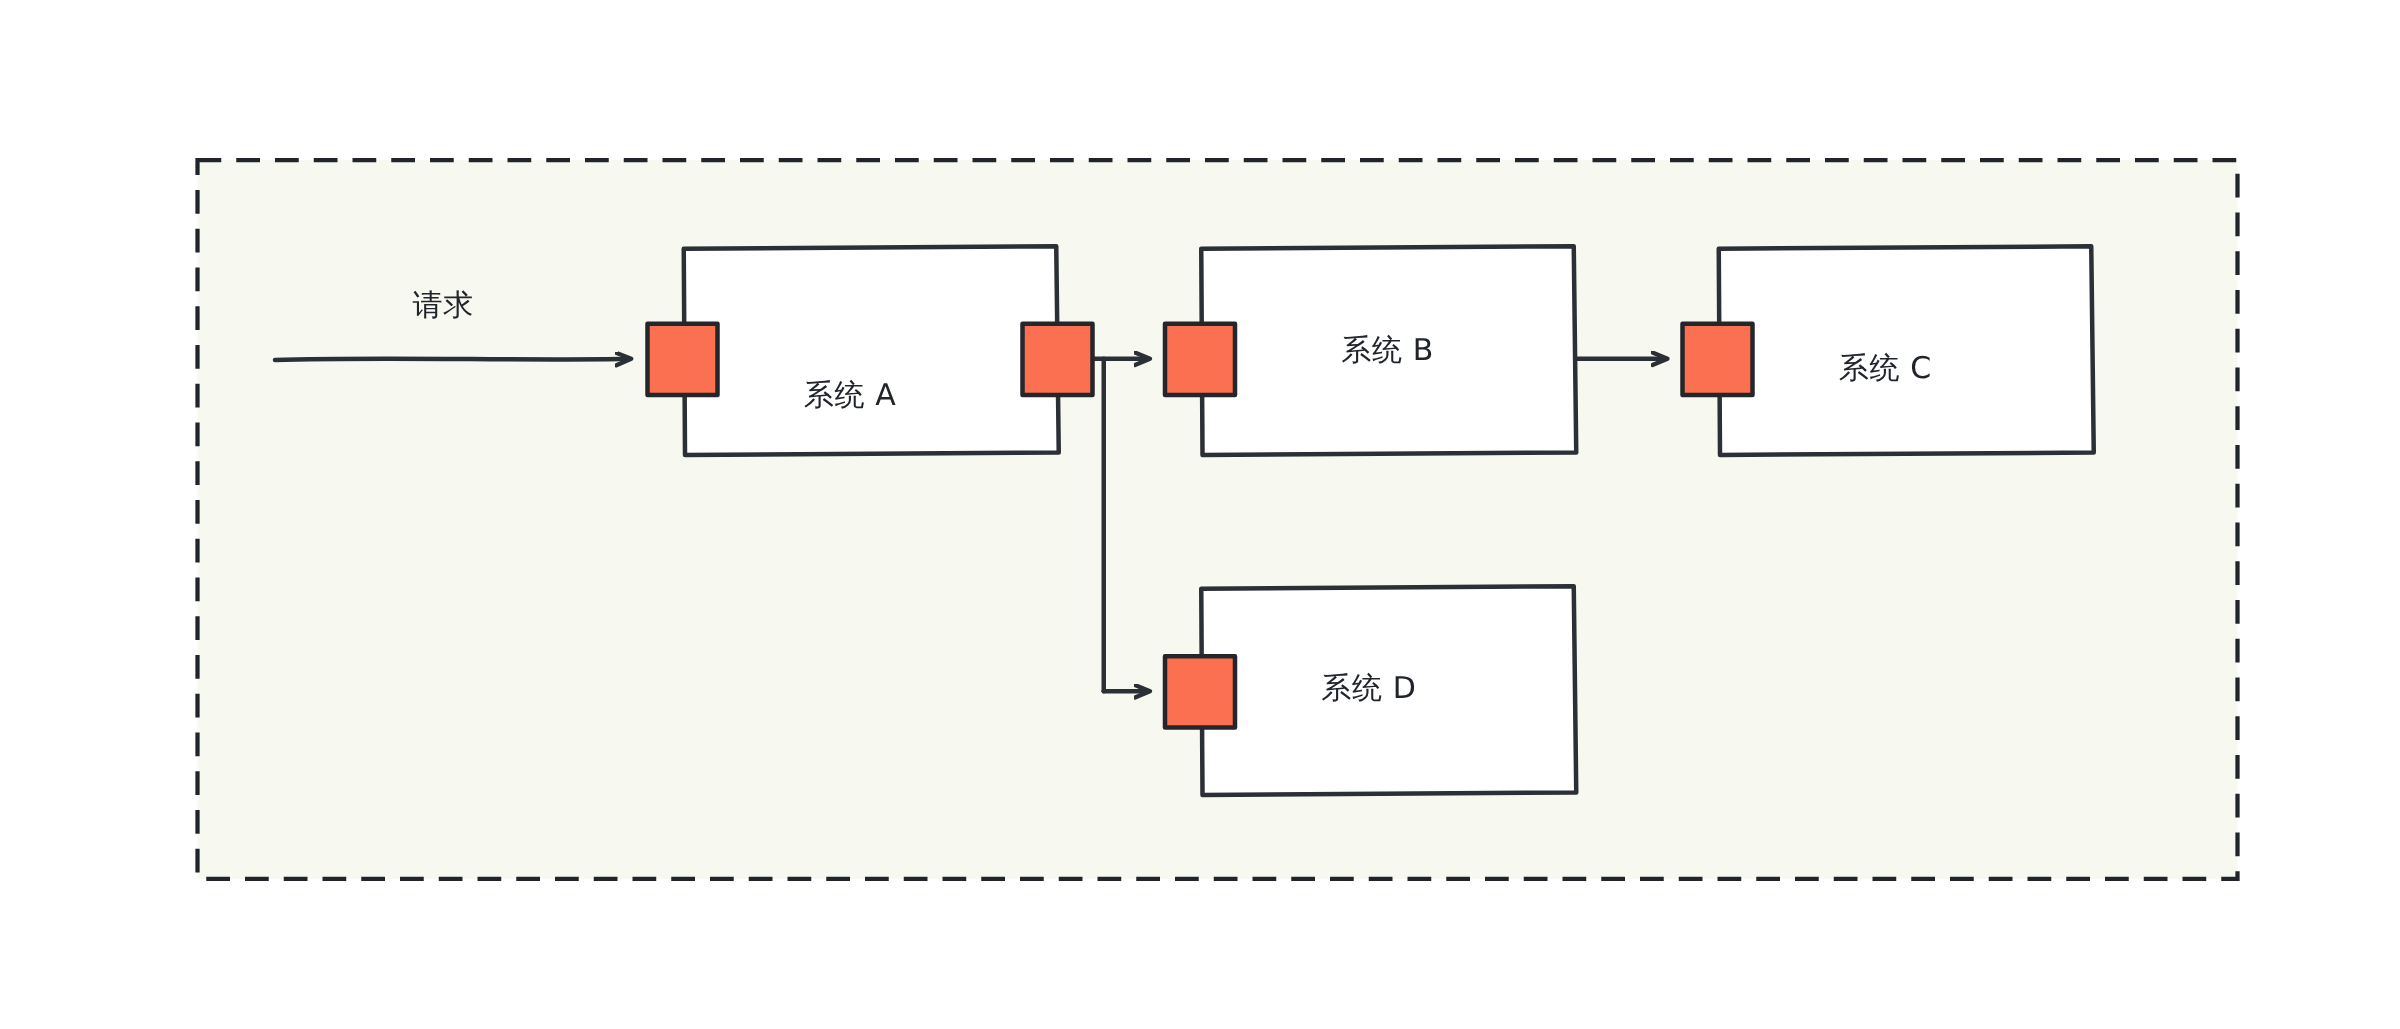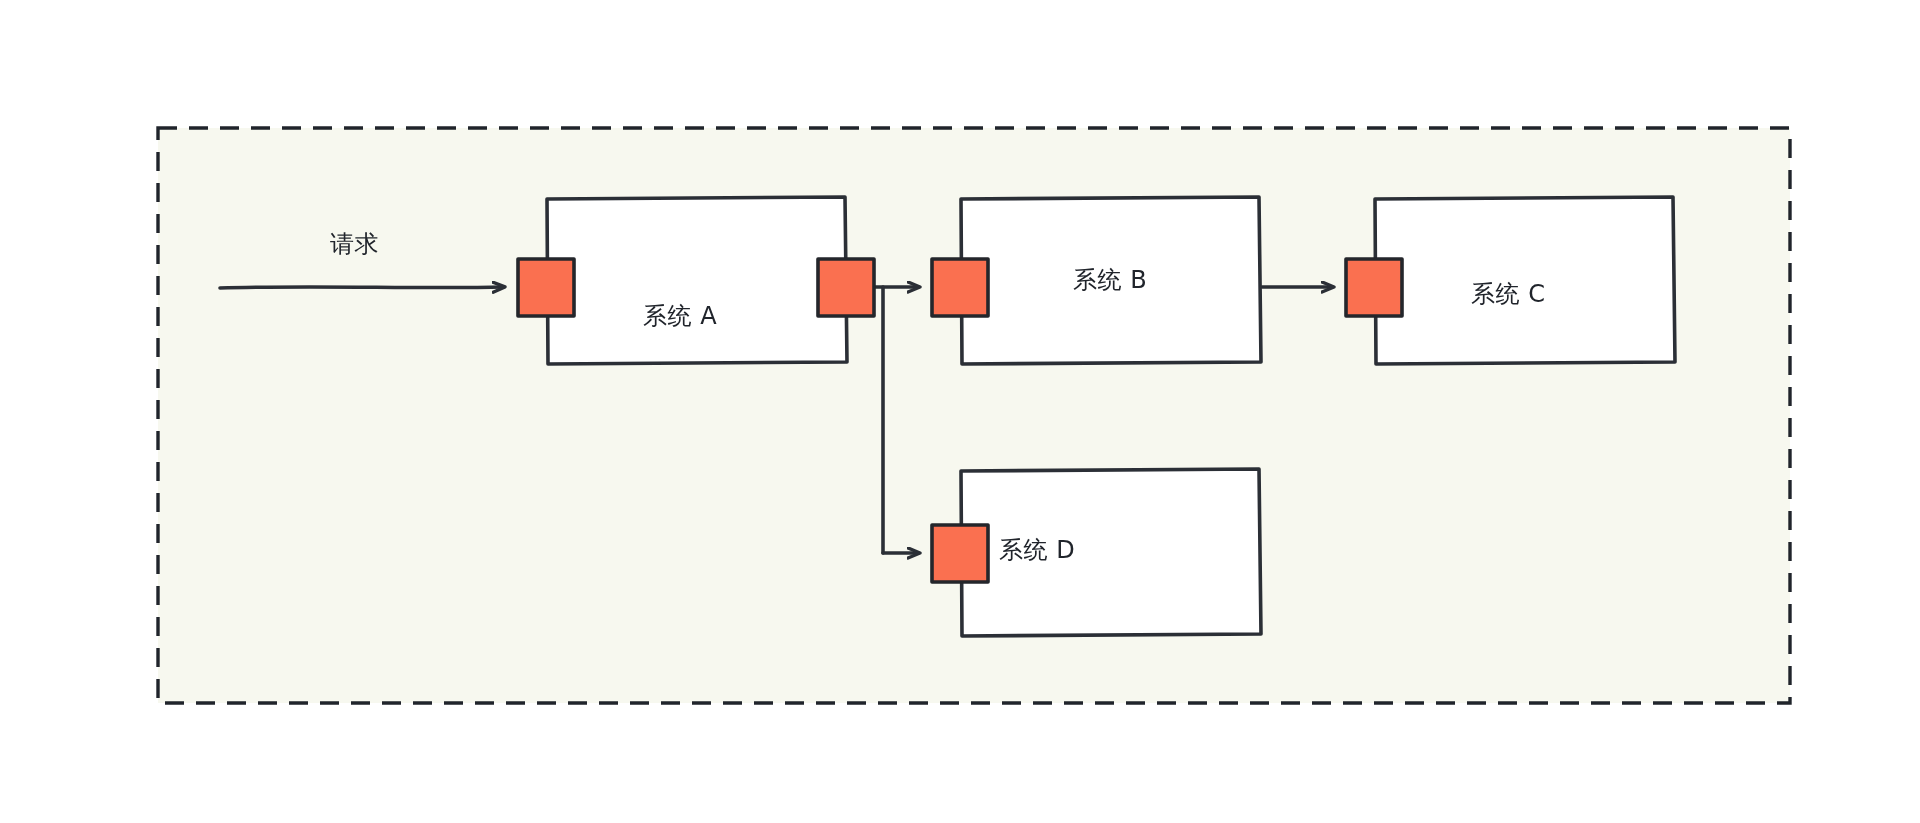--- a/index.html
+++ b/index.html
@@ -73,15 +73,15 @@
   </svg>
 
   <div class="lbl" style="left:330px;top:228px;">请求</div>
 
   <div class="lbl" style="left:643px;top:264px;margin-top:36px;">系统 A</div>
 
   <div class="lbl" style="left:1073px;top:264px;">系统 B</div>
 
   <div class="lbl" style="left:1471px;top:278px;">系统 C</div>
 
-  <div class="lbl" style="left:999px;top:534px;">系统 D</div>
+  <div class="lbl" style="left:1057px;top:534px;">系统 D</div>
 
 </div>
 
 </body></html>

